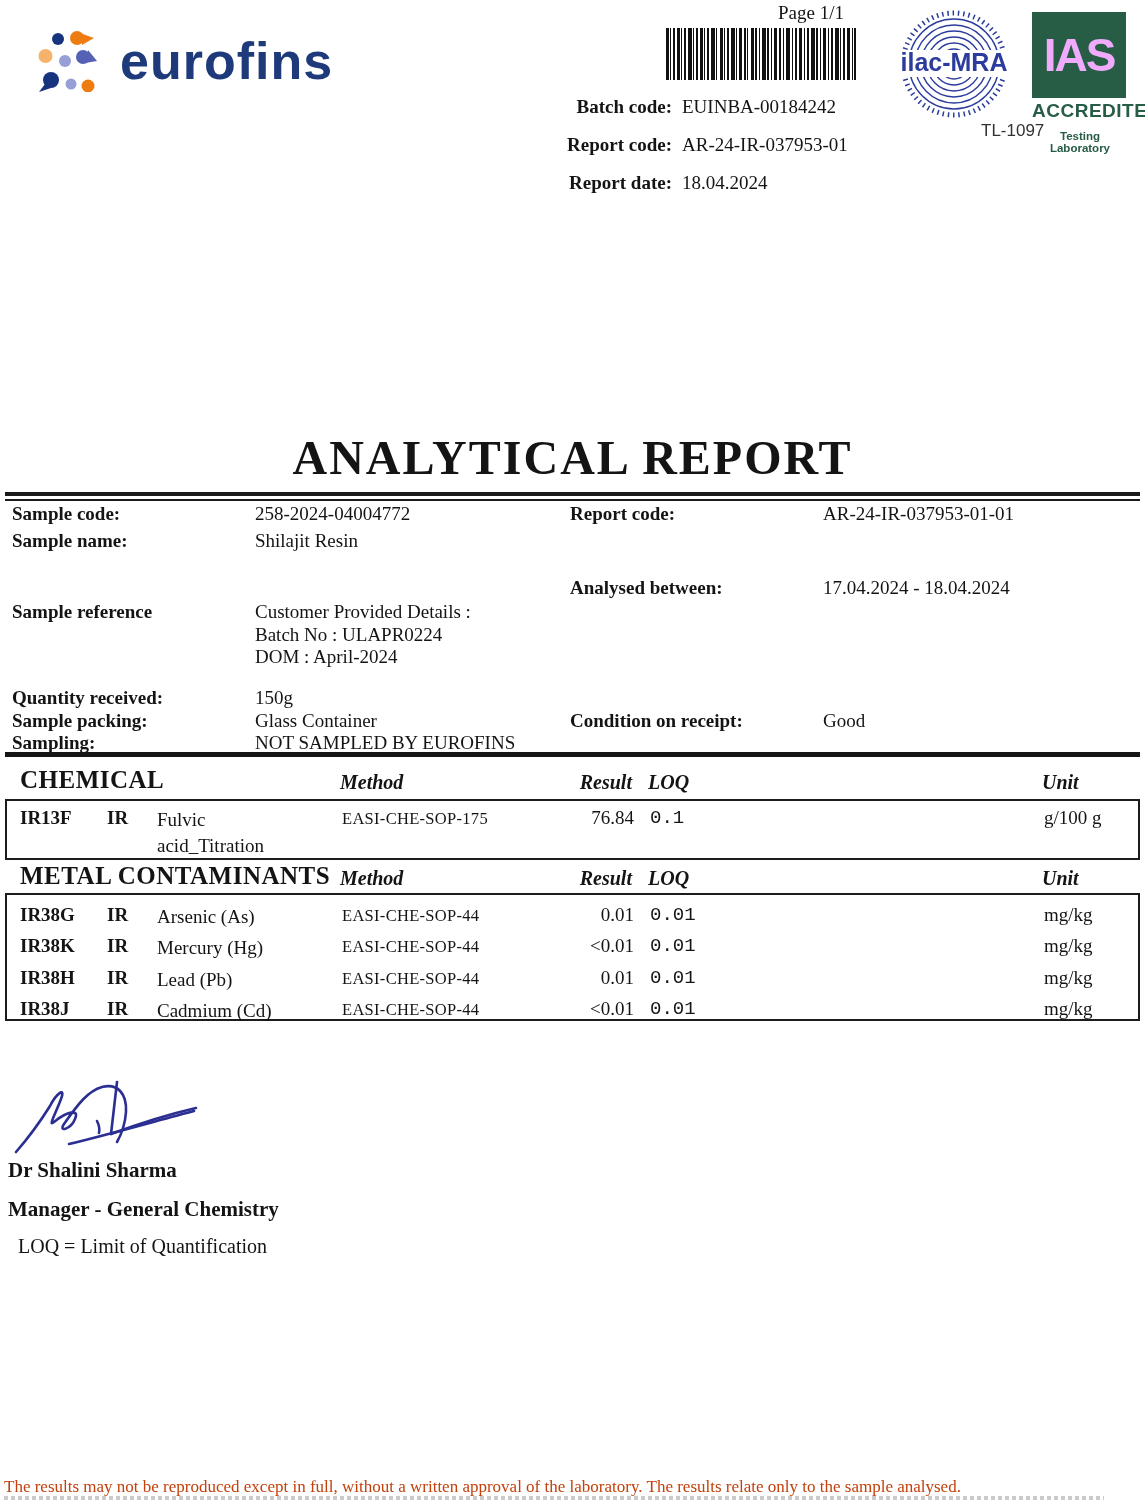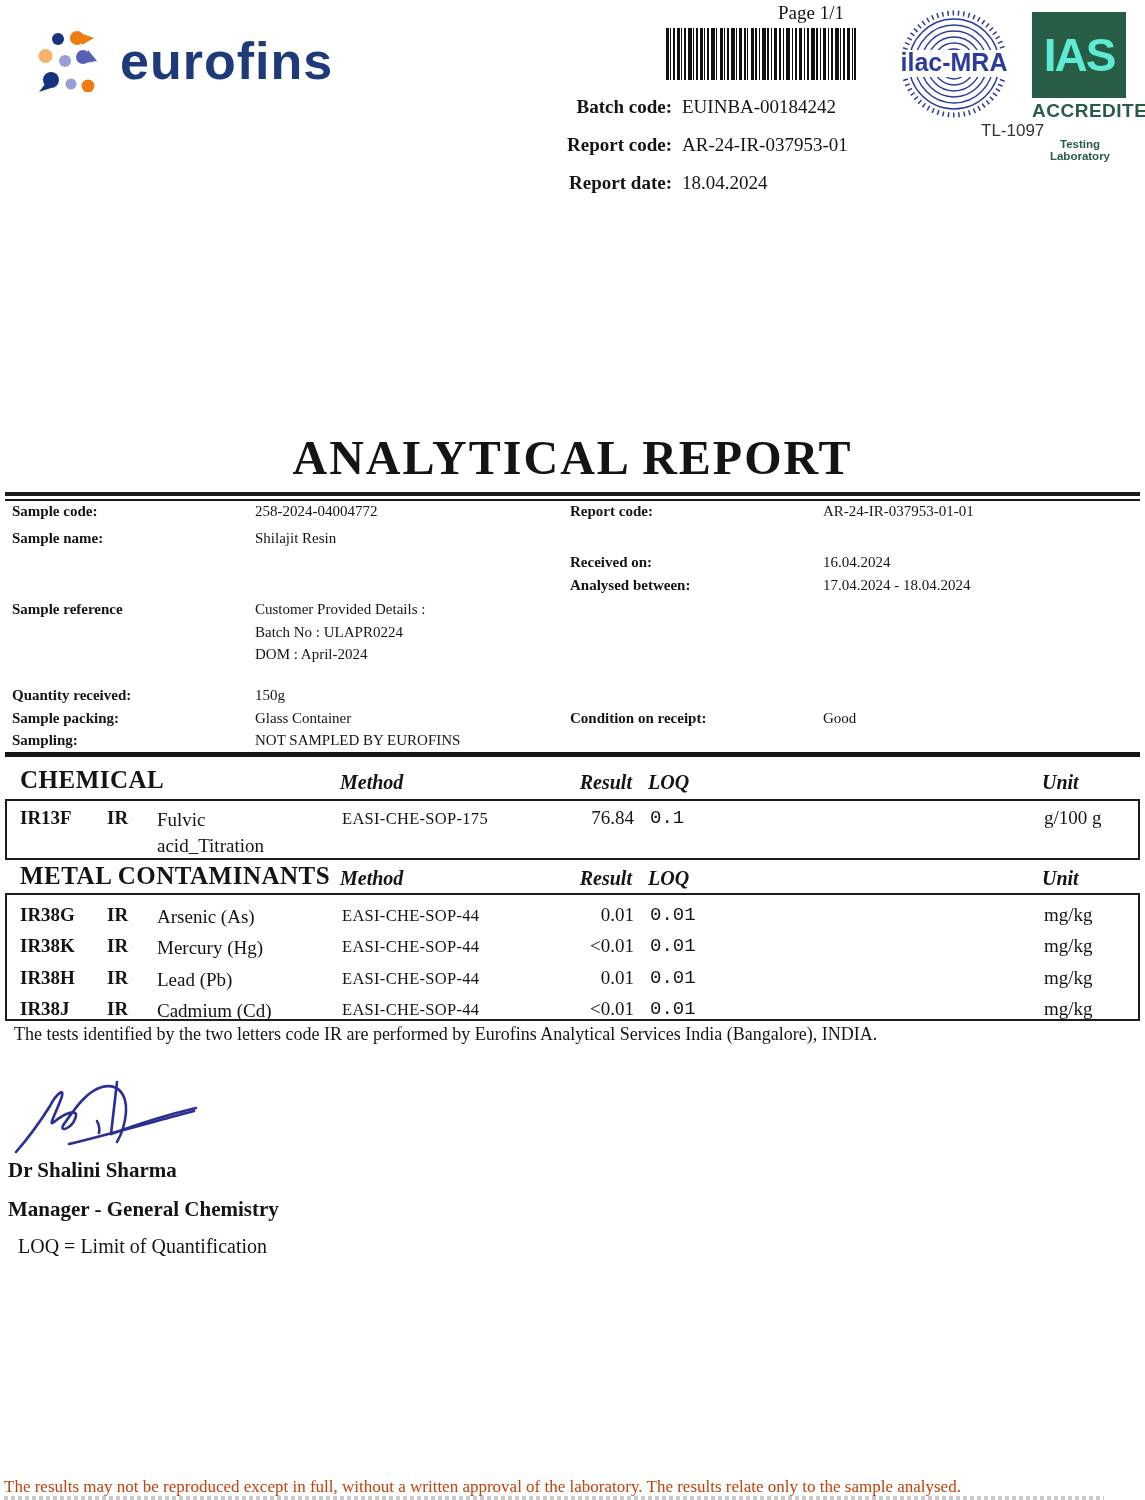--- a/index.html
+++ b/index.html
@@ -13,35 +13,35 @@
   .page-num{position:absolute;left:778px;top:2px;font-size:19px;}
   .barcode{position:absolute;left:666px;top:28px;}
   .code-row{position:absolute;left:540px;width:560px;font-size:19px;height:24px;}
   .code-row .lbl{display:inline-block;width:132px;text-align:right;font-weight:bold;}
   .code-row .val{margin-left:10px;}
   .ilac{position:absolute;left:898px;top:8px;}
   .tl-num{position:absolute;left:981px;top:121px;font-family:"Liberation Sans",sans-serif;
           font-size:17px;color:#333;}
   .ias-wrap{position:absolute;left:1032px;top:12px;width:96px;text-align:center;
             font-family:"Liberation Sans",sans-serif;}
-  .ias-box{width:94px;height:86px;background:#275c45;color:#5eead4;font-weight:bold;
+  .ias-box{width:94px;height:86px;background:#275c45;color:#f0abfc;font-weight:bold;
            font-size:46px;line-height:86px;text-align:center;letter-spacing:-2px;}
   .ias-accred{color:#275c45;font-weight:bold;font-size:19px;letter-spacing:.5px;margin-top:2px;white-space:nowrap;}
-  .ias-testing{color:#275c45;font-weight:bold;font-size:11.5px;margin-top:16px;}
+  .ias-testing{color:#275c45;font-weight:bold;font-size:11.5px;margin-top:8px;}
 
   
   .report-title{position:absolute;left:0;top:430px;width:100%;text-align:center;
                 font-size:48px;font-weight:bold;letter-spacing:2px;}
   .rule-double{position:absolute;left:5px;width:1135px;top:492px;height:3px;
                border-top:4px solid #1a1a1a;border-bottom:2px solid #1a1a1a;}
   .rule-thick{position:absolute;left:5px;width:1135px;top:752px;height:0;
               border-top:5px solid #151515;}
 
   
-  .si-row{position:absolute;left:0;width:100%;height:26px;font-size:15px;}
+  .si-row{position:absolute;left:0;width:100%;height:26px;font-size:19px;}
   .si-row span{position:absolute;white-space:nowrap;}
   .si-l1{left:12px;font-weight:bold;}
   .si-v1{left:255px;}
   .si-l2{left:570px;font-weight:bold;}
   .si-v2{left:823px;}
 
   
   .sec-head{position:absolute;left:0;width:100%;height:34px;}
   .sec-head span{position:absolute;white-space:nowrap;}
   .sec-title{left:20px;top:0;font-size:25px;font-weight:bold;letter-spacing:.5px;}
@@ -191,24 +191,20 @@
   <div class="si-row" style="top:503px">
     <span class="si-l1">Sample code:</span>
     <span class="si-v1">258-2024-04004772</span>
     <span class="si-l2">Report code:</span>
     <span class="si-v2">AR-24-IR-037953-01-01</span>
   </div>
   <div class="si-row" style="top:530px">
     <span class="si-l1">Sample name:</span>
     <span class="si-v1">Shilajit Resin</span>
   </div>
-  <div class="si-row" style="top:554px">
-    <span class="si-l2">Received on:</span>
-    <span class="si-v2">16.04.2024</span>
-  </div>
   <div class="si-row" style="top:577px">
     <span class="si-l2">Analysed between:</span>
     <span class="si-v2">17.04.2024 - 18.04.2024</span>
   </div>
   <div class="si-row" style="top:601px">
     <span class="si-l1" style="font-weight:bold">Sample reference</span>
     <span class="si-v1">Customer Provided Details :</span>
   </div>
   <div class="si-row" style="top:624px">
     <span class="si-v1">Batch No : ULAPR0224</span>
@@ -293,21 +289,20 @@
       <span class="c-code">IR38J</span>
       <span class="c-lab">IR</span>
       <span class="c-analyte">Cadmium (Cd)</span>
       <span class="c-method">EASI-CHE-SOP-44</span>
       <span class="c-result">&lt;0.01</span>
       <span class="c-loq">0.01</span>
       <span class="c-unit">mg/kg</span>
     </div>
   </div>
 
-  <div class="note">The tests identified by the two letters code IR are performed by Eurofins Analytical Services India (Bangalore), INDIA.</div>
 
   <svg class="sig" width="200" height="95" viewBox="0 0 200 95">
     <g fill="none" stroke="#2b2f92" stroke-width="2.6" stroke-linecap="round">
       <path d="M2 88 C16 72 26 58 36 42 C42 30 52 22 47 35 C41 51 34 63 40 58 C52 48 66 44 61 55 C57 65 44 69 50 60 C64 40 74 27 88 23 C104 19 113 30 112 48 C111 62 107 71 103 78"></path>
       <path d="M83 57 C85 61 86 65 85 69"></path>
       <path d="M103 18 C101 36 99 54 97 70"></path>
       <path d="M97 70 C124 60 156 50 182 44"></path>
       <path d="M55 80 C96 70 142 57 180 47"></path>
     </g>
   </svg>

